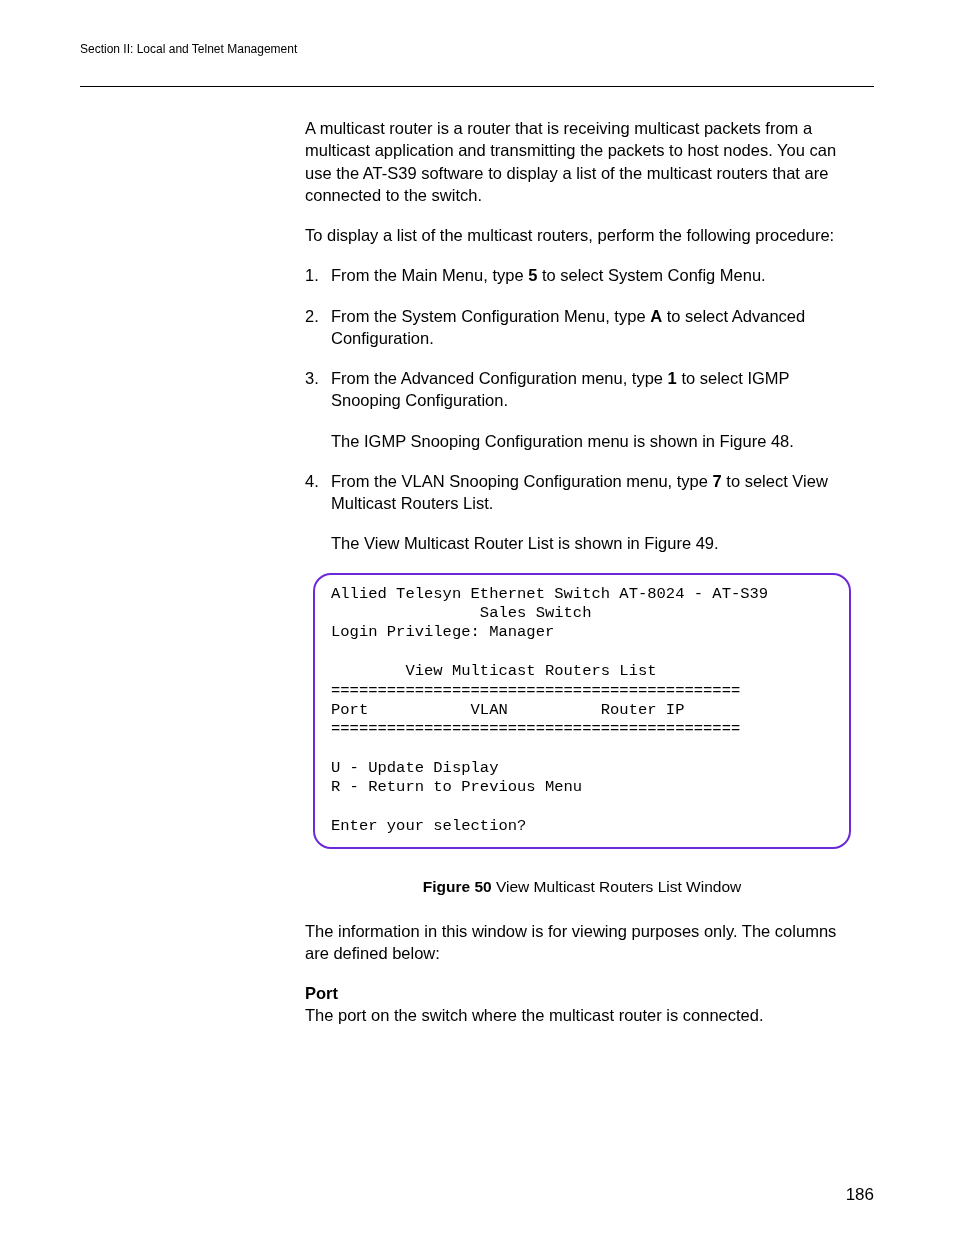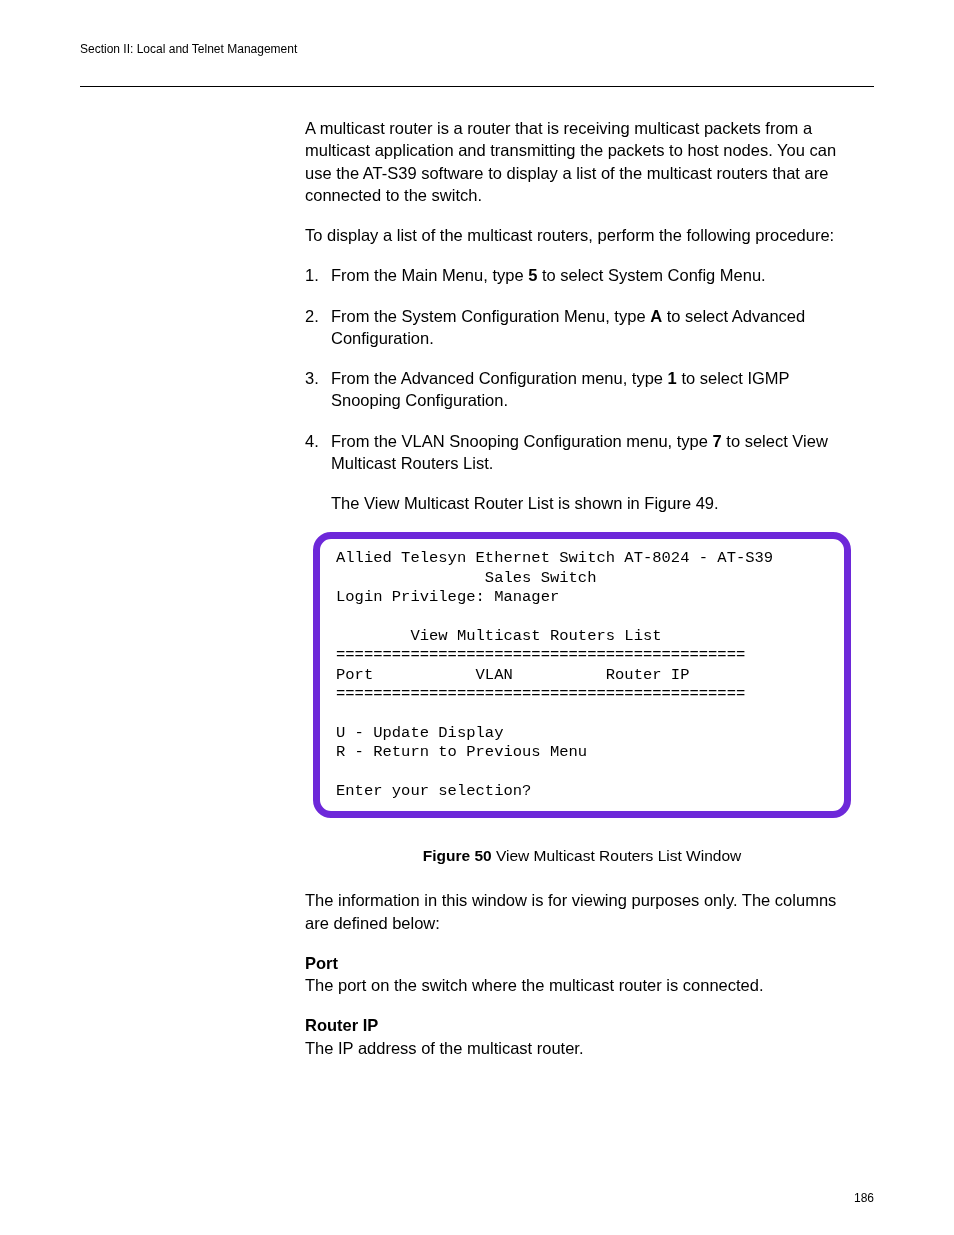--- a/index.html
+++ b/index.html
@@ -60,21 +60,21 @@
       display: block;
     }
     .step-note {
       display: block;
       margin-top: 18px;
     }
     .bold {
       font-weight: bold;
     }
     .terminal-box {
-      border: 7px solid #6d28d9;
+      border: 2px solid #6d28d9;
       border-radius: 18px;
       padding: 10px 16px;
       font-family: "Courier New", Courier, monospace;
       font-size: 15.5px;
       line-height: 1.25;
       white-space: pre;
       margin: 12px 8px 28px 8px;
     }
     .figure-caption {
       text-align: center;
@@ -88,21 +88,21 @@
       font-weight: bold;
       margin-top: 8px;
     }
     .def-desc {
       margin: 0 0 8px 0;
     }
     .page-number {
       position: absolute;
       right: 80px;
       bottom: 30px;
-      font-size: 12px;
+      font-size: 17px;
     }
   </style>
 </head>
 <body>
 
 <div class="page">
 
   <div class="header-text">Section II: Local and Telnet Management</div>
 
   <hr class="heading-rule">
@@ -124,20 +124,21 @@
         <span class="step-num">2.</span>
         <span class="step-body">
           <span>From the System Configuration Menu, type </span><span class="bold">A</span><span> to select Advanced Configuration.</span>
         </span>
       </li>
       <li>
         <span class="step-num">3.</span>
         <span class="step-body">
           <span>From the Advanced Configuration menu, type </span><span class="bold">1</span><span> to select IGMP Snooping Configuration.</span>
         </span>
+        <span class="step-note">The IGMP Snooping Configuration menu is shown in Figure 48.</span>
       </li>
       <li>
         <span class="step-num">4.</span>
         <span class="step-body">
           <span>From the VLAN Snooping Configuration menu, type </span><span class="bold">7</span><span> to select View Multicast Routers List.</span>
         </span>
         <span class="step-note">The View Multicast Router List is shown in Figure 49.</span>
       </li>
     </ol>
 
@@ -160,22 +161,18 @@
     </div>
 
     <p>The information in this window is for viewing purposes only. The columns are defined below:</p>
 
     <div>
       <div class="def-term">Port</div>
       <p class="def-desc">The port on the switch where the multicast router is connected.</p>
     </div>
 
 
-    <div>
-      <div class="def-term">Router IP</div>
-      <p class="def-desc">The IP address of the multicast router.</p>
-    </div>
 
   </div>
 
   <div class="page-number">186</div>
 
 </div>
 
 </body></html>

